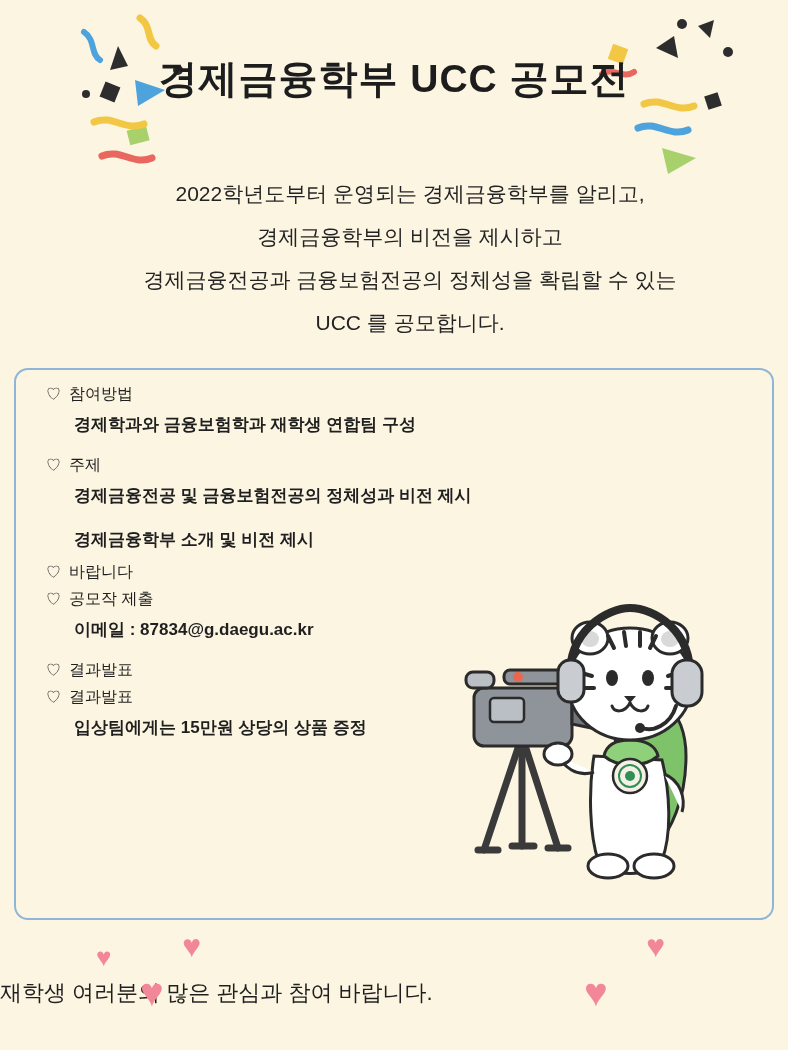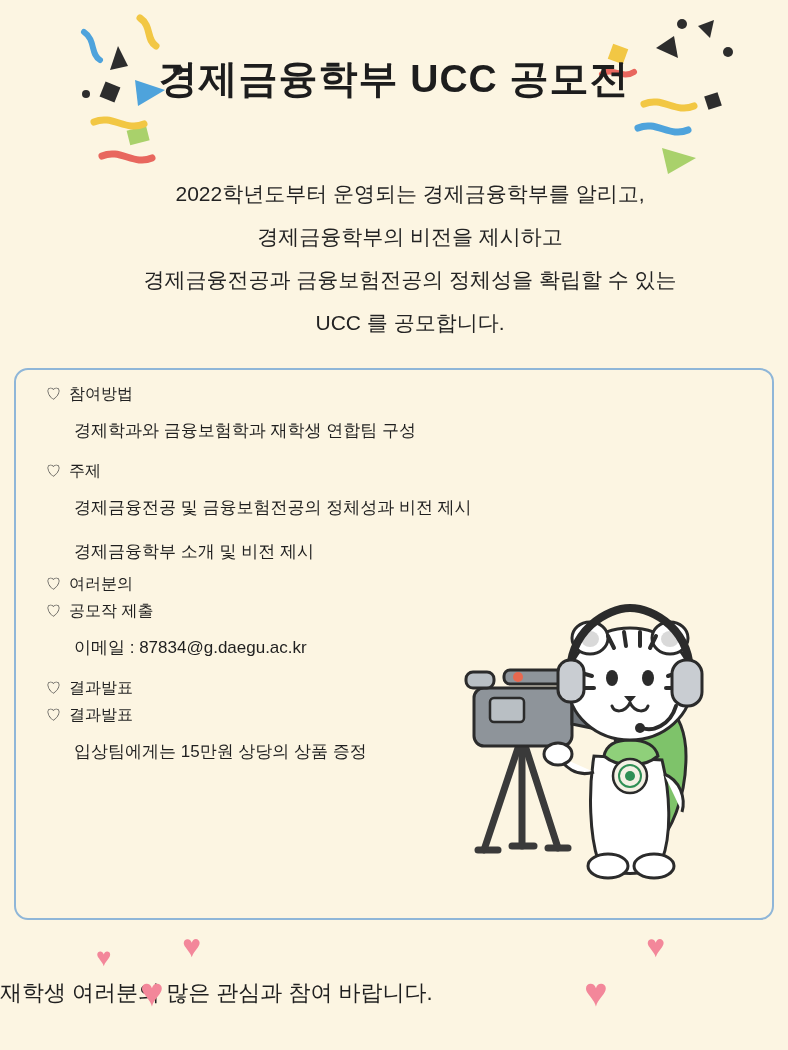--- a/index.html
+++ b/index.html
@@ -86,23 +86,24 @@
     align-items: baseline;
     gap: 8px;
   }
   .heart-icon {
     color: #3b3b3b;
     font-size: 15px;
     line-height: 1;
   }
   .item-sub {
     font-size: 17px;
-    margin: 12px 0 16px 36px;
+    margin: 0 0 16px 36px;
     color: #1f1f1f;
     line-height: 28px;
+    font-weight: bold;
   }
   .item-sub.tight {
     margin-bottom: 8px;
   }
 
   
   .mascot {
     position: absolute;
     right: 24px;
     bottom: 18px;
@@ -186,21 +187,21 @@
 
       <div class="item-head">
         <span class="heart-icon">♡</span>
         <span>주제</span>
       </div>
       <div class="item-sub">경제금융전공 및 금융보험전공의 정체성과 비전 제시</div>
       <div class="item-sub tight">경제금융학부 소개 및 비전 제시</div>
 
       <div class="item-head">
         <span class="heart-icon">♡</span>
-        <span>여러분의</span>
+        <span>바랍니다</span>
       </div>
 
       <div class="item-head">
         <span class="heart-icon">♡</span>
         <span>공모작 제출</span>
       </div>
       <div class="item-sub">이메일 : 87834@g.daegu.ac.kr</div>
 
       <div class="item-head">
         <span class="heart-icon">♡</span>

